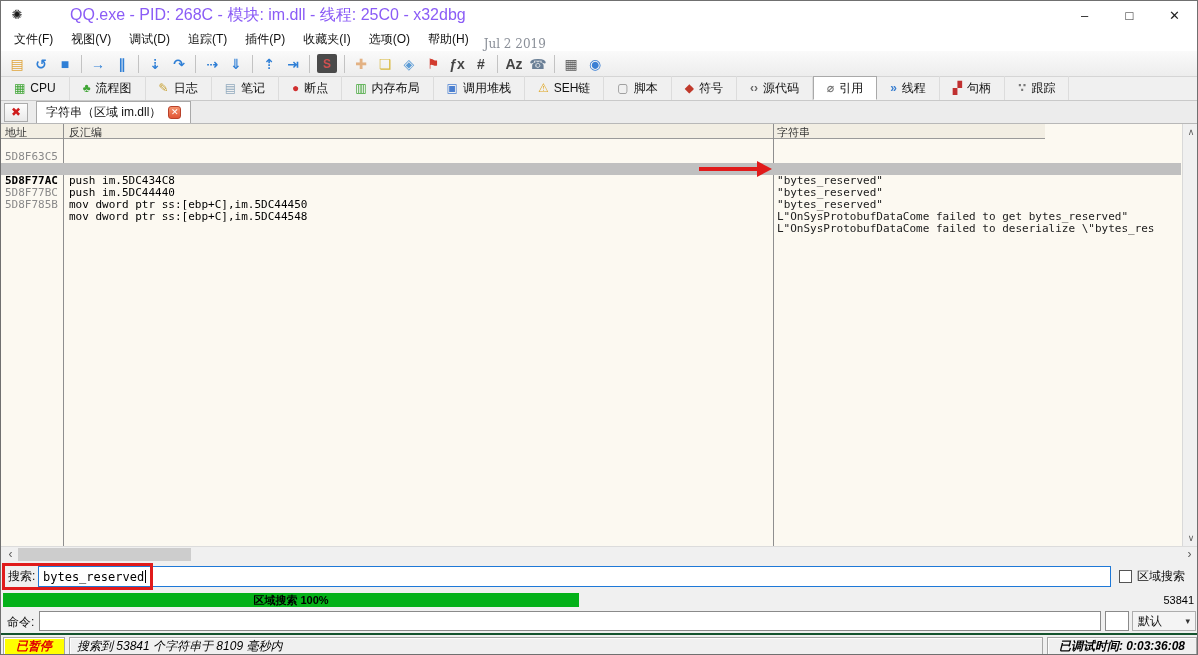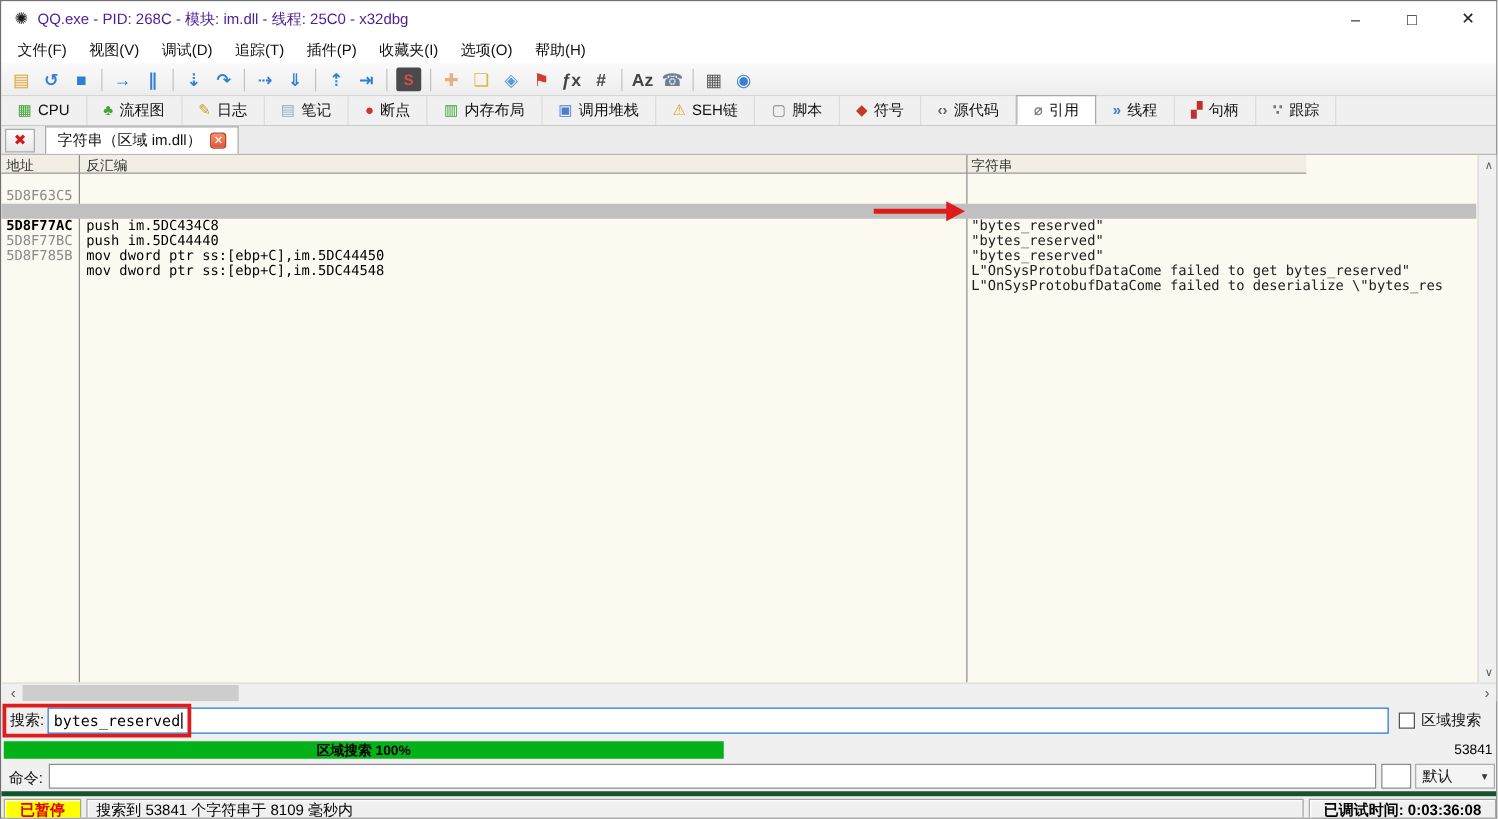--- a/index.html
+++ b/index.html
@@ -2,26 +2,26 @@
 <html><head>
 <meta charset="utf-8">
 <style>
   * { margin:0; padding:0; box-sizing:border-box; }
   html,body { width:1198px; height:655px; font-family:"Liberation Sans","DejaVu Sans",sans-serif; background:#fff; }
   #window { position:relative; width:1198px; height:655px; border:1px solid #707070; background:#f0f0f0; overflow:hidden; }
 
   
   #titlebar { position:absolute; left:0; top:0; width:100%; height:28px; background:#ffffff; display:flex; align-items:center; }
   #app-icon { width:14px; height:14px; margin:0 6px 0 9px; color:#1a1a1a; font-size:13px; line-height:14px; text-align:center; }
-  #title-text { font-size:12px; color:#4c1d95; }
+  #title-text { font-size:16px; color:#8b5cf6;margin-left:40px; }
   #win-controls { margin-left:auto; display:flex; height:100%; }
   .win-btn { width:45px; height:100%; display:flex; align-items:center; justify-content:center; font-size:13px; color:#222; }
 
   
-  #menubar { position:absolute; left:0; top:28px; width:100%; height:22px; background:#ffffff; display:flex; align-items:center; padding-left:4px; }
+  #menubar { position:absolute; left:0; top:28px; width:100%; height:22px; background:#ffffff; display:flex; align-items:flex-end; padding-left:4px; }
   .menu-item { font-size:12px; color:#111; padding:3px 9px; }
   #build-date { font-size:12px; color:#8a8f98; margin-left:6px; font-family:"DejaVu Serif",serif;margin-top:48px; }
 
   
   #toolbar { position:absolute; left:0; top:50px; width:100%; height:26px; background:linear-gradient(#fafafa,#ededed); border-bottom:1px solid #d5d5d5; display:flex; align-items:center; padding-left:4px; }
   .tb-icon { width:24px; height:22px; display:flex; align-items:center; justify-content:center; font-size:14px; font-weight:bold; line-height:1; }
   .tb-icon.boxed { background:#4a4a4a; width:20px; height:19px; margin:0 3px; border-radius:2px; font-size:12px; }
   .tb-sep { width:1px; height:18px; background:#c3c3c3; margin:0 4px; }
 
   
@@ -83,21 +83,21 @@
 
   
   #cmdrow { position:absolute; left:0; top:608px; width:100%; height:24px; background:#f0f0f0; }
   #cmd-label { position:absolute; left:6px; top:5px; font-size:12px; color:#111; }
   #cmd-input { position:absolute; left:38px; top:2px; width:1062px; height:20px; background:#fff; border:1px solid #8a8a8a; }
   #cmd-box { position:absolute; left:1104px; top:2px; width:24px; height:20px; background:#fff; border:1px solid #8a8a8a; }
   #cmd-combo { position:absolute; left:1131px; top:2px; width:64px; height:20px; background:#f4f4f4; border:1px solid #adadad; font-size:12px; color:#111; display:flex; align-items:center; justify-content:space-between; padding:0 5px; }
   #cmd-combo .arrow { font-size:9px; color:#333; }
 
   
-  #statusbar { position:absolute; left:0; top:632px; width:100%; height:23px; background:#f0f0f0; border-top:4px solid #14532d; }
+  #statusbar { position:absolute; left:0; top:632px; width:100%; height:23px; background:#f0f0f0; border-top:2px solid #14532d;font-style:italic; }
   .spanel { position:absolute; top:2px; height:19px; border:1px solid #a6a6a6; box-shadow:inset 1px 1px 0 #fdfdfd; display:flex; align-items:center; padding:0 7px; font-size:12px; }
   #st-state { left:2px; width:62px; background:#ffff00; color:#e00000; font-weight:bold; justify-content:center; }
   #st-msg { left:68px; width:974px; color:#000; }
   #st-time { left:1046px; width:150px; color:#000; font-weight:bold; justify-content:center; }
 </style>
 </head>
 <body>
 
 <div id="window">
 

